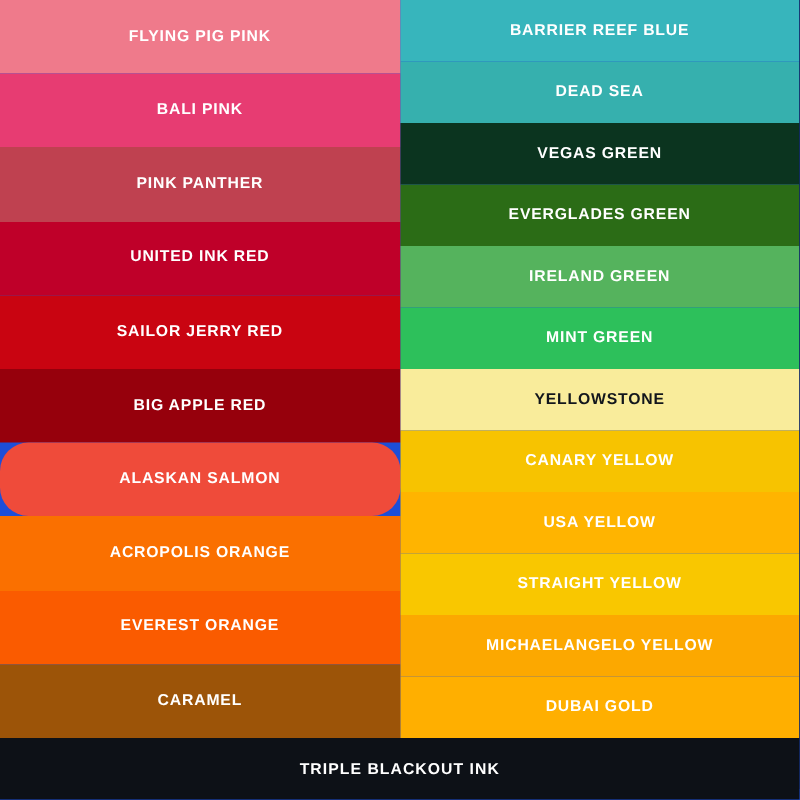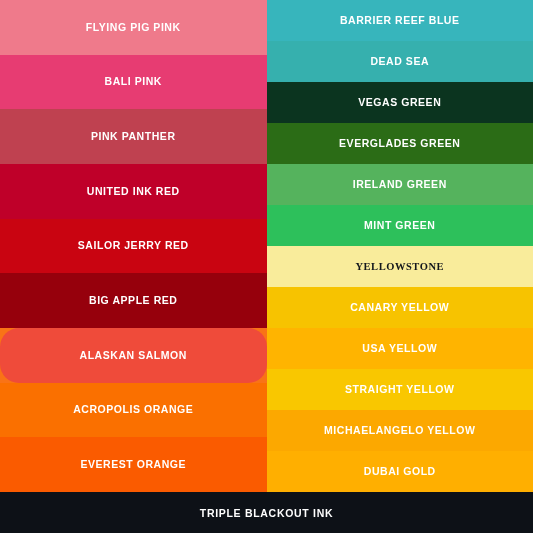--- a/index.html
+++ b/index.html
@@ -10,21 +10,21 @@
   }
   body {
     font-family: "Liberation Sans", sans-serif;
   }
 
   #chart {
     position: relative;
     width: 533px;
     height: 526px;
     overflow: hidden;
-    background: #f97316;
+    background: #1d4ed8;
   }
 
   .swatch-grid {
     display: flex;
     flex-direction: row;
     width: 533px;
     height: 492px;
   }
 
   .swatch-column {
@@ -99,20 +99,23 @@
         </div>
         <div class="swatch" style="background: rgb(239, 75, 58); border-radius: 19px;">
           <span class="swatch-label" style="color: rgb(255, 255, 255);">ALASKAN SALMON</span>
         </div>
         <div class="swatch" style="background: rgb(250, 112, 0);">
           <span class="swatch-label" style="color: rgb(255, 255, 255);">ACROPOLIS ORANGE</span>
         </div>
         <div class="swatch" style="background: rgb(250, 91, 0);">
           <span class="swatch-label" style="color: rgb(255, 255, 255);">EVEREST ORANGE</span>
         </div>
+        <div class="swatch" style="background: rgb(156, 84, 8);">
+          <span class="swatch-label" style="color: rgb(255, 255, 255);">CARAMEL</span>
+        </div>
       </div>
 
     <div class="swatch-column">
         <div class="swatch" style="background: rgb(55, 181, 188);">
           <span class="swatch-label" style="color: rgb(255, 255, 255);">BARRIER REEF BLUE</span>
         </div>
         <div class="swatch" style="background: rgb(54, 176, 174);">
           <span class="swatch-label" style="color: rgb(255, 255, 255);">DEAD SEA</span>
         </div>
         <div class="swatch" style="background: rgb(11, 52, 31);">
@@ -120,21 +123,21 @@
         </div>
         <div class="swatch" style="background: rgb(43, 108, 22);">
           <span class="swatch-label" style="color: rgb(255, 255, 255);">EVERGLADES GREEN</span>
         </div>
         <div class="swatch" style="background: rgb(85, 179, 93);">
           <span class="swatch-label" style="color: rgb(255, 255, 255);">IRELAND GREEN</span>
         </div>
         <div class="swatch" style="background: rgb(45, 192, 91);">
           <span class="swatch-label" style="color: rgb(255, 255, 255);">MINT GREEN</span>
         </div>
-        <div class="swatch" style="background: rgb(249, 236, 155); font-family: Liberation Serif, serif;">
+        <div class="swatch" style="background: rgb(249, 236, 155);">
           <span class="swatch-label" style="color: rgb(18, 22, 28);">YELLOWSTONE</span>
         </div>
         <div class="swatch" style="background: rgb(247, 195, 0);">
           <span class="swatch-label" style="color: rgb(255, 255, 255);">CANARY YELLOW</span>
         </div>
         <div class="swatch" style="background: rgb(255, 180, 0);">
           <span class="swatch-label" style="color: rgb(255, 255, 255);">USA YELLOW</span>
         </div>
         <div class="swatch" style="background: rgb(249, 199, 0);">
           <span class="swatch-label" style="color: rgb(255, 255, 255);">STRAIGHT YELLOW</span>

